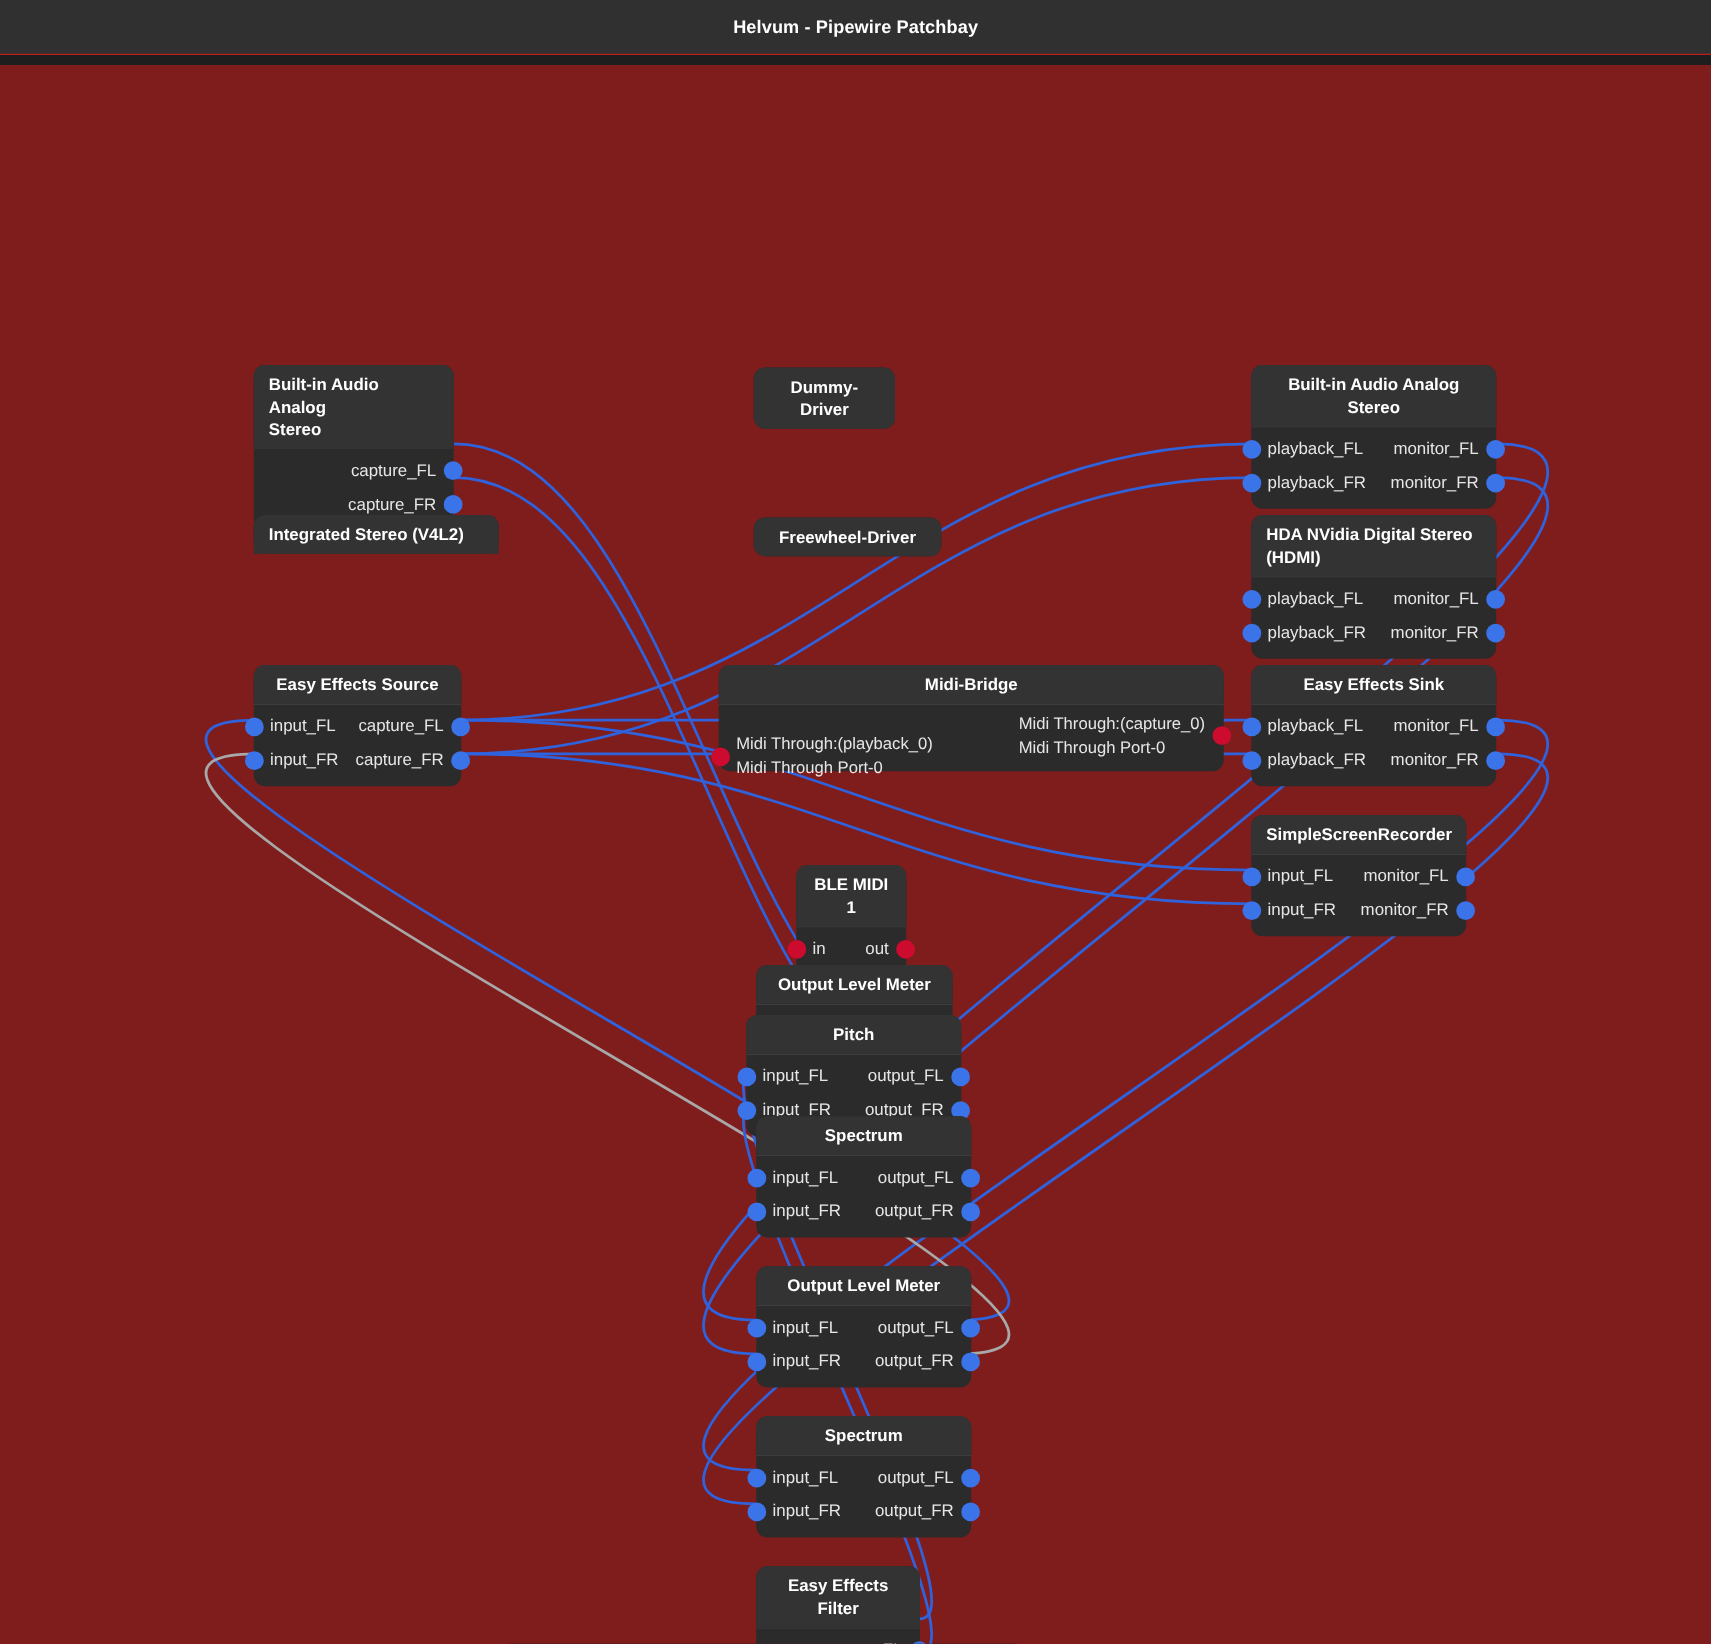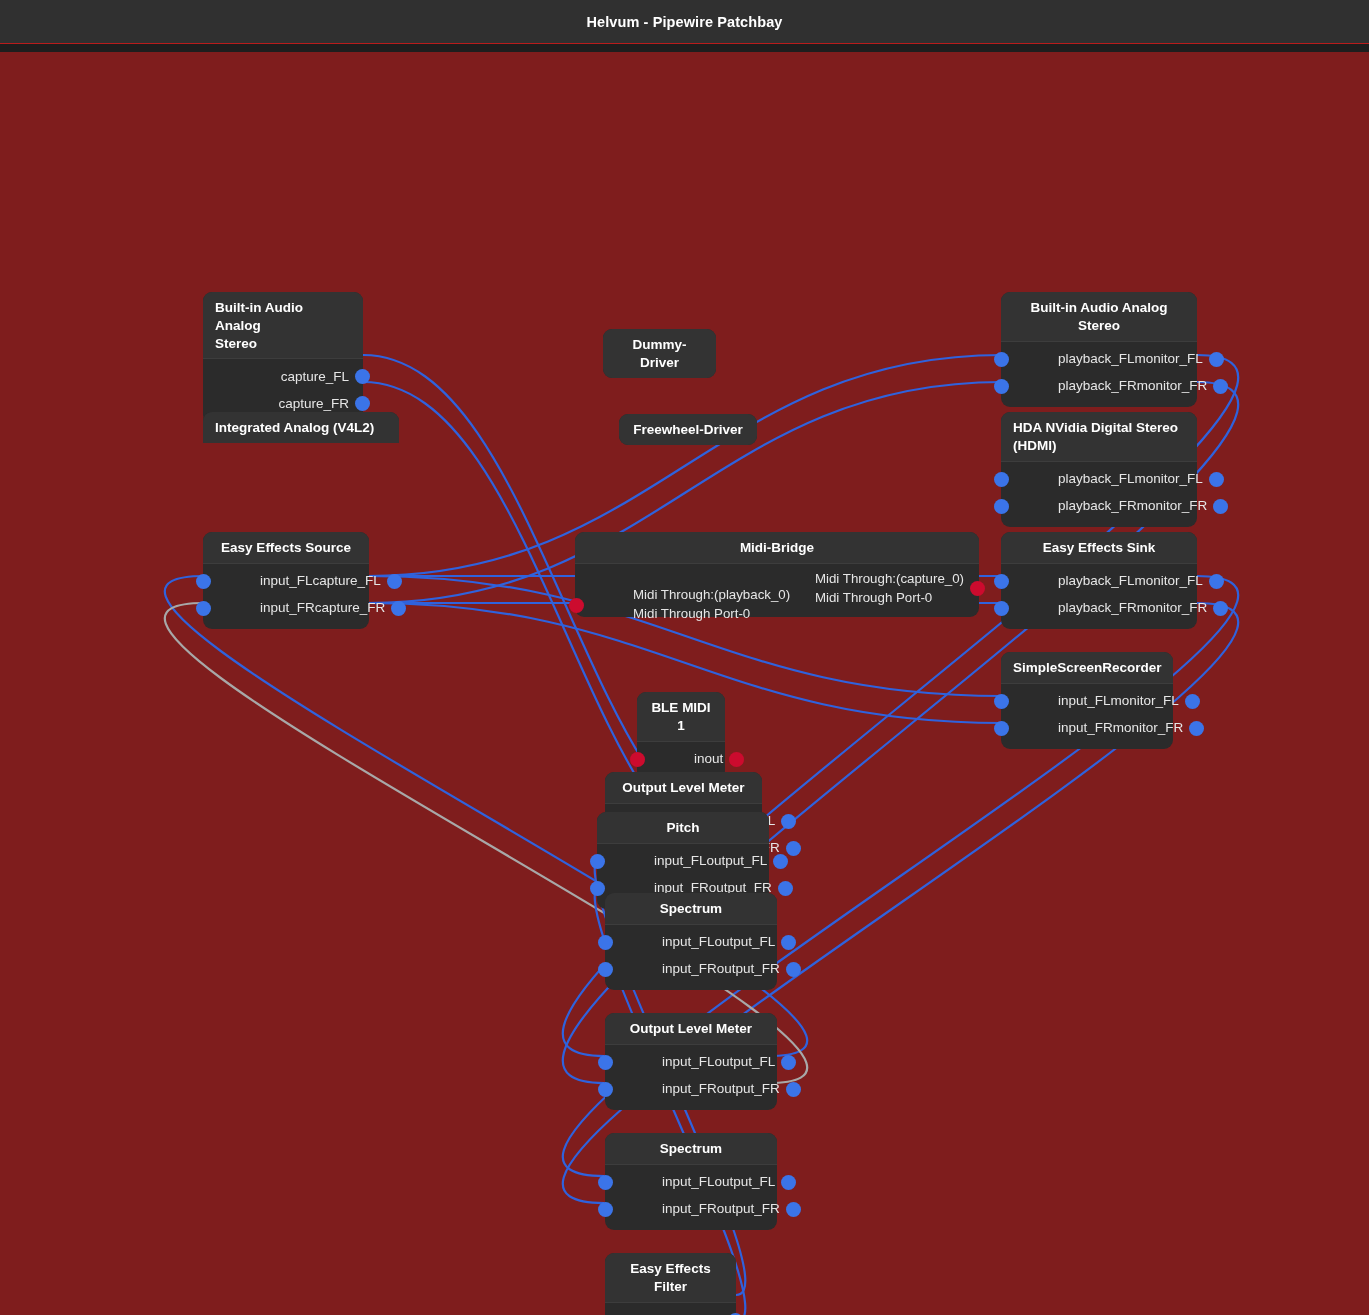--- a/index.html
+++ b/index.html
@@ -98,21 +98,21 @@
     align-items: center;
     height: 27px;
     font-size: 13.5px;
     color: #e6e6e6;
     white-space: nowrap;
   }
   .port-in, .port-out {
     display: flex;
     align-items: center;
   }
-  .port-in { padding-left: 12px; gap: 44px; }
+  .port-in { padding-left: 12px; }
   .port-out { margin-left: auto; padding-right: 12px; }
 
   .port-label { line-height: 1.18; }
   .port-label.two-line {
     white-space: pre-line;
     font-size: 13.3px;
     line-height: 1.42;
   }
 
   .dot {
@@ -176,21 +176,21 @@
             </div>
             <div class="port-row">
               <span class="port-out">
                 <span class="port-label">capture_FR</span>
                 <span class="dot audio"></span>
               </span>
             </div>
           </div>
         </div>
         <div class="node left-title" style="left: 203px; top: 360px; width: 196px;">
-          <div class="node-header">Integrated Analog (V4L2)</div>
+          <div class="node-header">Integrated Stereo (V4L2)</div>
         </div>
         <div class="node center-title" style="left: 203px; top: 480px; width: 166px;">
           <div class="node-header">Easy Effects Source</div>
           <div class="node-body">
             <div class="port-row">
               <span class="port-in">
                 <span class="dot audio"></span>
                 <span class="port-label">input_FL</span>
               </span>
               <span class="port-out">
@@ -203,24 +203,24 @@
                 <span class="dot audio"></span>
                 <span class="port-label">input_FR</span>
               </span>
               <span class="port-out">
                 <span class="port-label">capture_FR</span>
                 <span class="dot audio"></span>
               </span>
             </div>
           </div>
         </div>
-        <div class="node center-title title-only" style="left: 603px; top: 242px; width: 113px; margin-top: 35px;">
+        <div class="node center-title title-only" style="left: 603px; top: 242px; width: 113px;">
           <div class="node-header">Dummy-Driver</div>
         </div>
-        <div class="node center-title title-only" style="left: 603px; top: 362px; width: 138px; margin-left: 16px;">
+        <div class="node center-title title-only" style="left: 603px; top: 362px; width: 150px;">
           <div class="node-header">Freewheel-Driver</div>
         </div>
         <div class="node center-title midi-node" style="left: 575px; top: 480px; width: 404px;">
           <div class="node-header">Midi-Bridge</div>
           <div class="node-body">
             <div class="port-row">
               <span class="port-in">
                 <span class="dot midi"></span>
                 <span class="port-label two-line">Midi Through:(playback_0)
 Midi Through Port-0</span>

